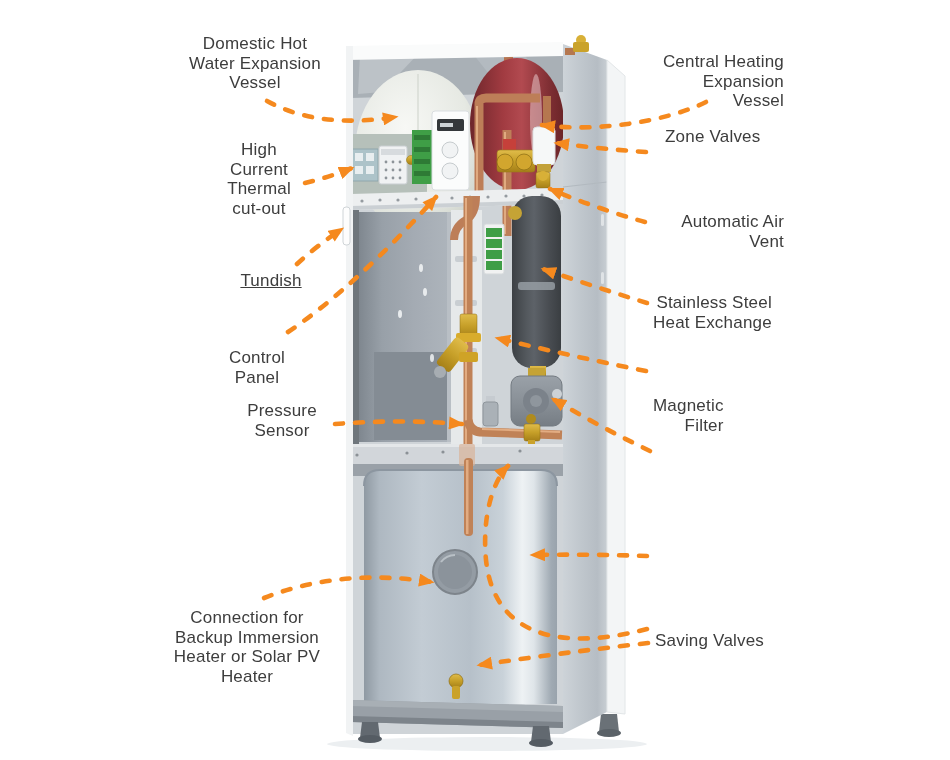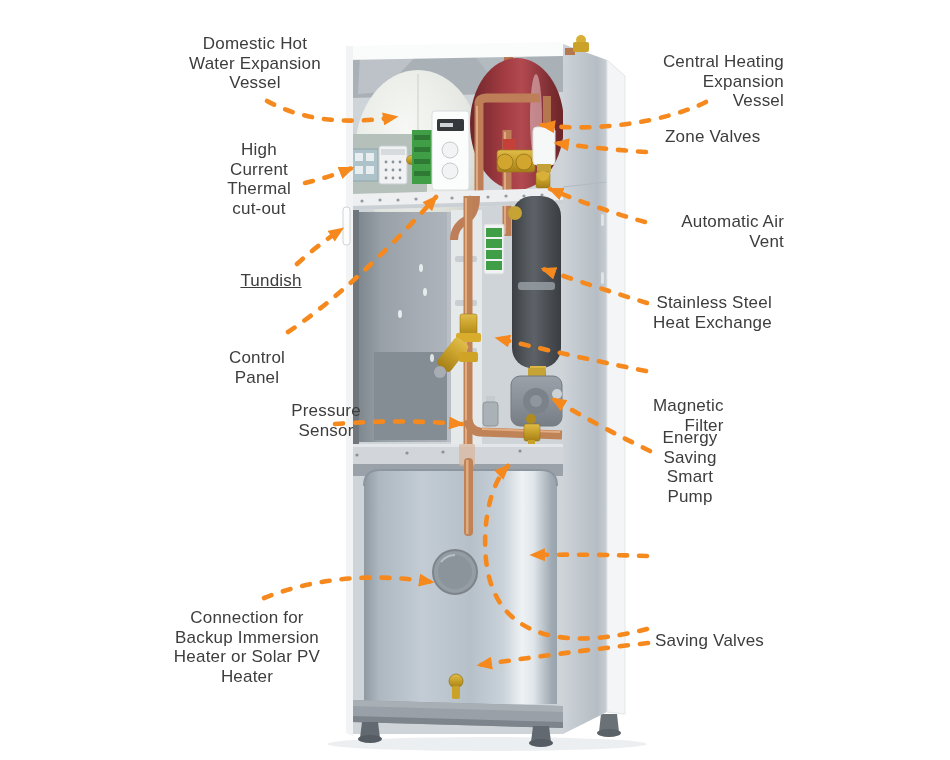--- a/index.html
+++ b/index.html
@@ -336,34 +336,30 @@
   <div class="label centered" style="left:255px;top:34px;">Domestic Hot
 Water Expansion
 Vessel</div>
   <div class="label centered" style="left:259px;top:140px;">High
 Current
 Thermal
 cut-out</div>
   <div class="label centered" style="left:271px;top:271px;text-decoration:underline;">Tundish</div>
   <div class="label centered" style="left:257px;top:348px;">Control
 Panel</div>
-  <div class="label centered" style="left:282px;top:401px;margin-left:44px;">Pressure
+  <div class="label centered" style="left:282px;top:401px;">Pressure
 Sensor</div>
   <div class="label centered" style="left:232px;top:608px;margin-left:15px;">Connection for
 Backup Immersion
 Heater or Solar PV
 Heater</div>
 
   <div class="label leftal" style="left:653px;top:52px;">Central Heating
 Expansion Vessel</div>
   <div class="label leftal" style="left:653px;top:127px;margin-left:12px;">Zone Valves</div>
   <div class="label leftal" style="left:653px;top:212px;">Automatic Air Vent</div>
   <div class="label leftal" style="left:653px;top:293px;">Stainless Steel
 Heat Exchange</div>
   <div class="label leftal" style="left:653px;top:368px;margin-top:28px;">Magnetic
 Filter</div>
-  <div class="label centered" style="left:690px;top:428px;">Energy
-Saving
-Smart
-Pump</div>
   <div class="label leftal" style="left:655px;top:631px;">Saving Valves</div>
 
 </div>
 
 </body></html>

